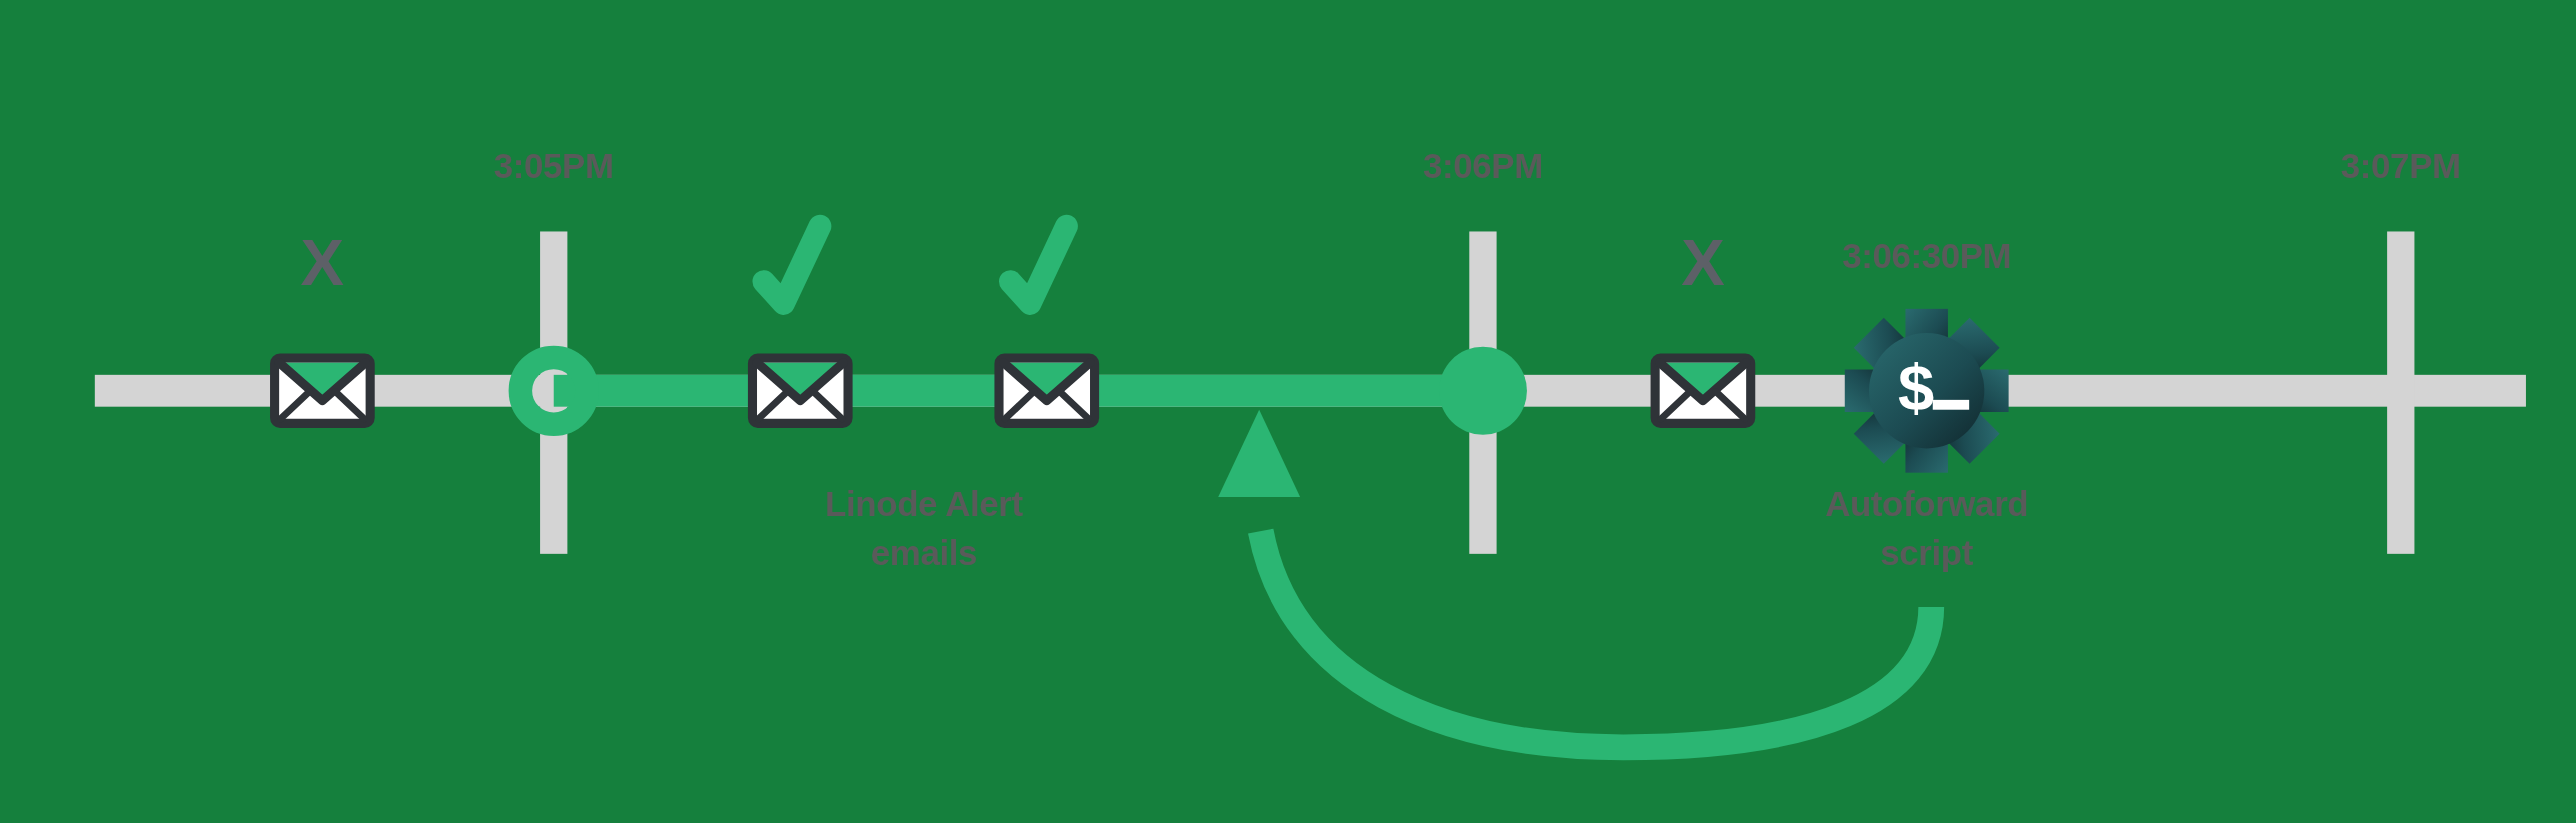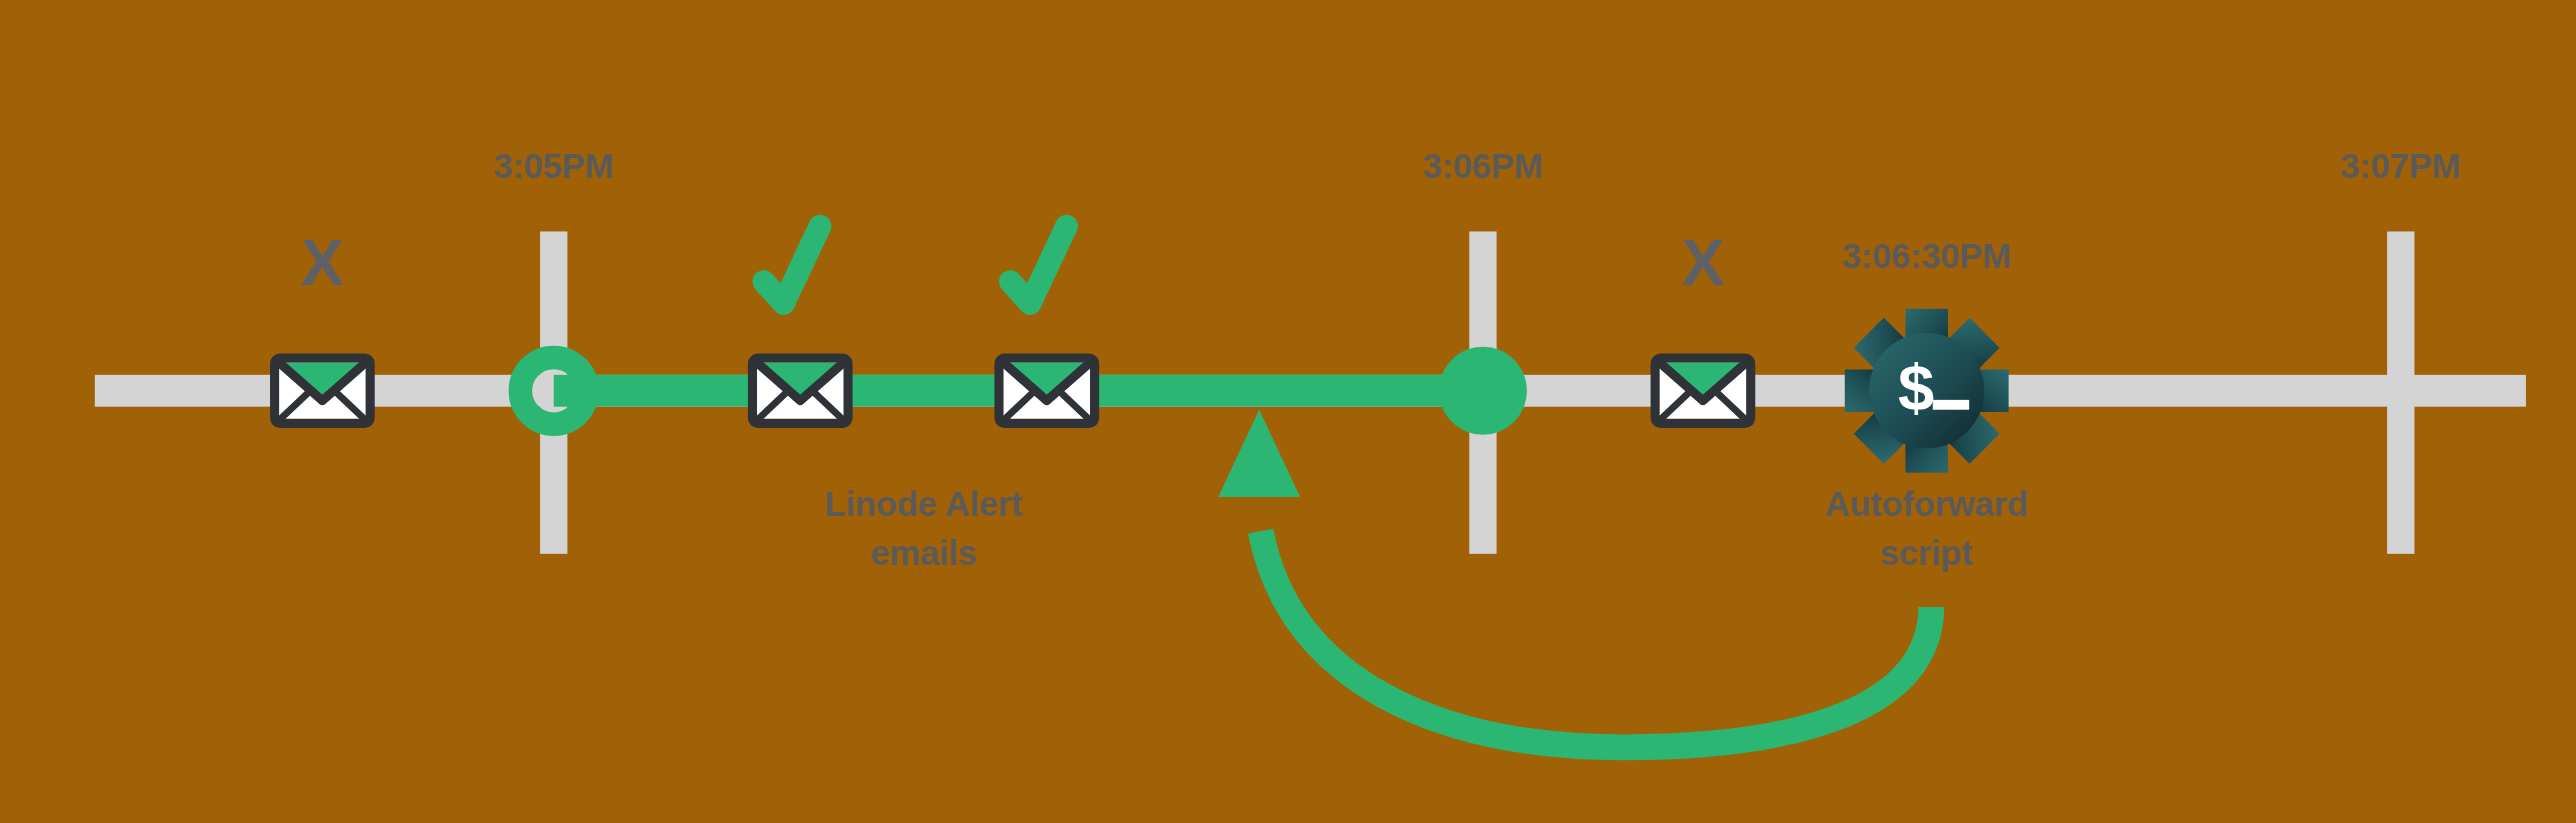--- a/index.html
+++ b/index.html
@@ -7,21 +7,21 @@
     padding: 0;
     background: #ffffff;
   }
   body {
     font-family: "Liberation Sans", sans-serif;
   }
   #stage {
     position: relative;
     width: 2576px;
     height: 824px;
-    background: #a16207;
+    background: #15803d;
     overflow: hidden;
   }
   #diagram-svg {
     position: absolute;
     left: 0;
     top: 0;
     width: 2576px;
     height: 824px;
     display: block;
   }

